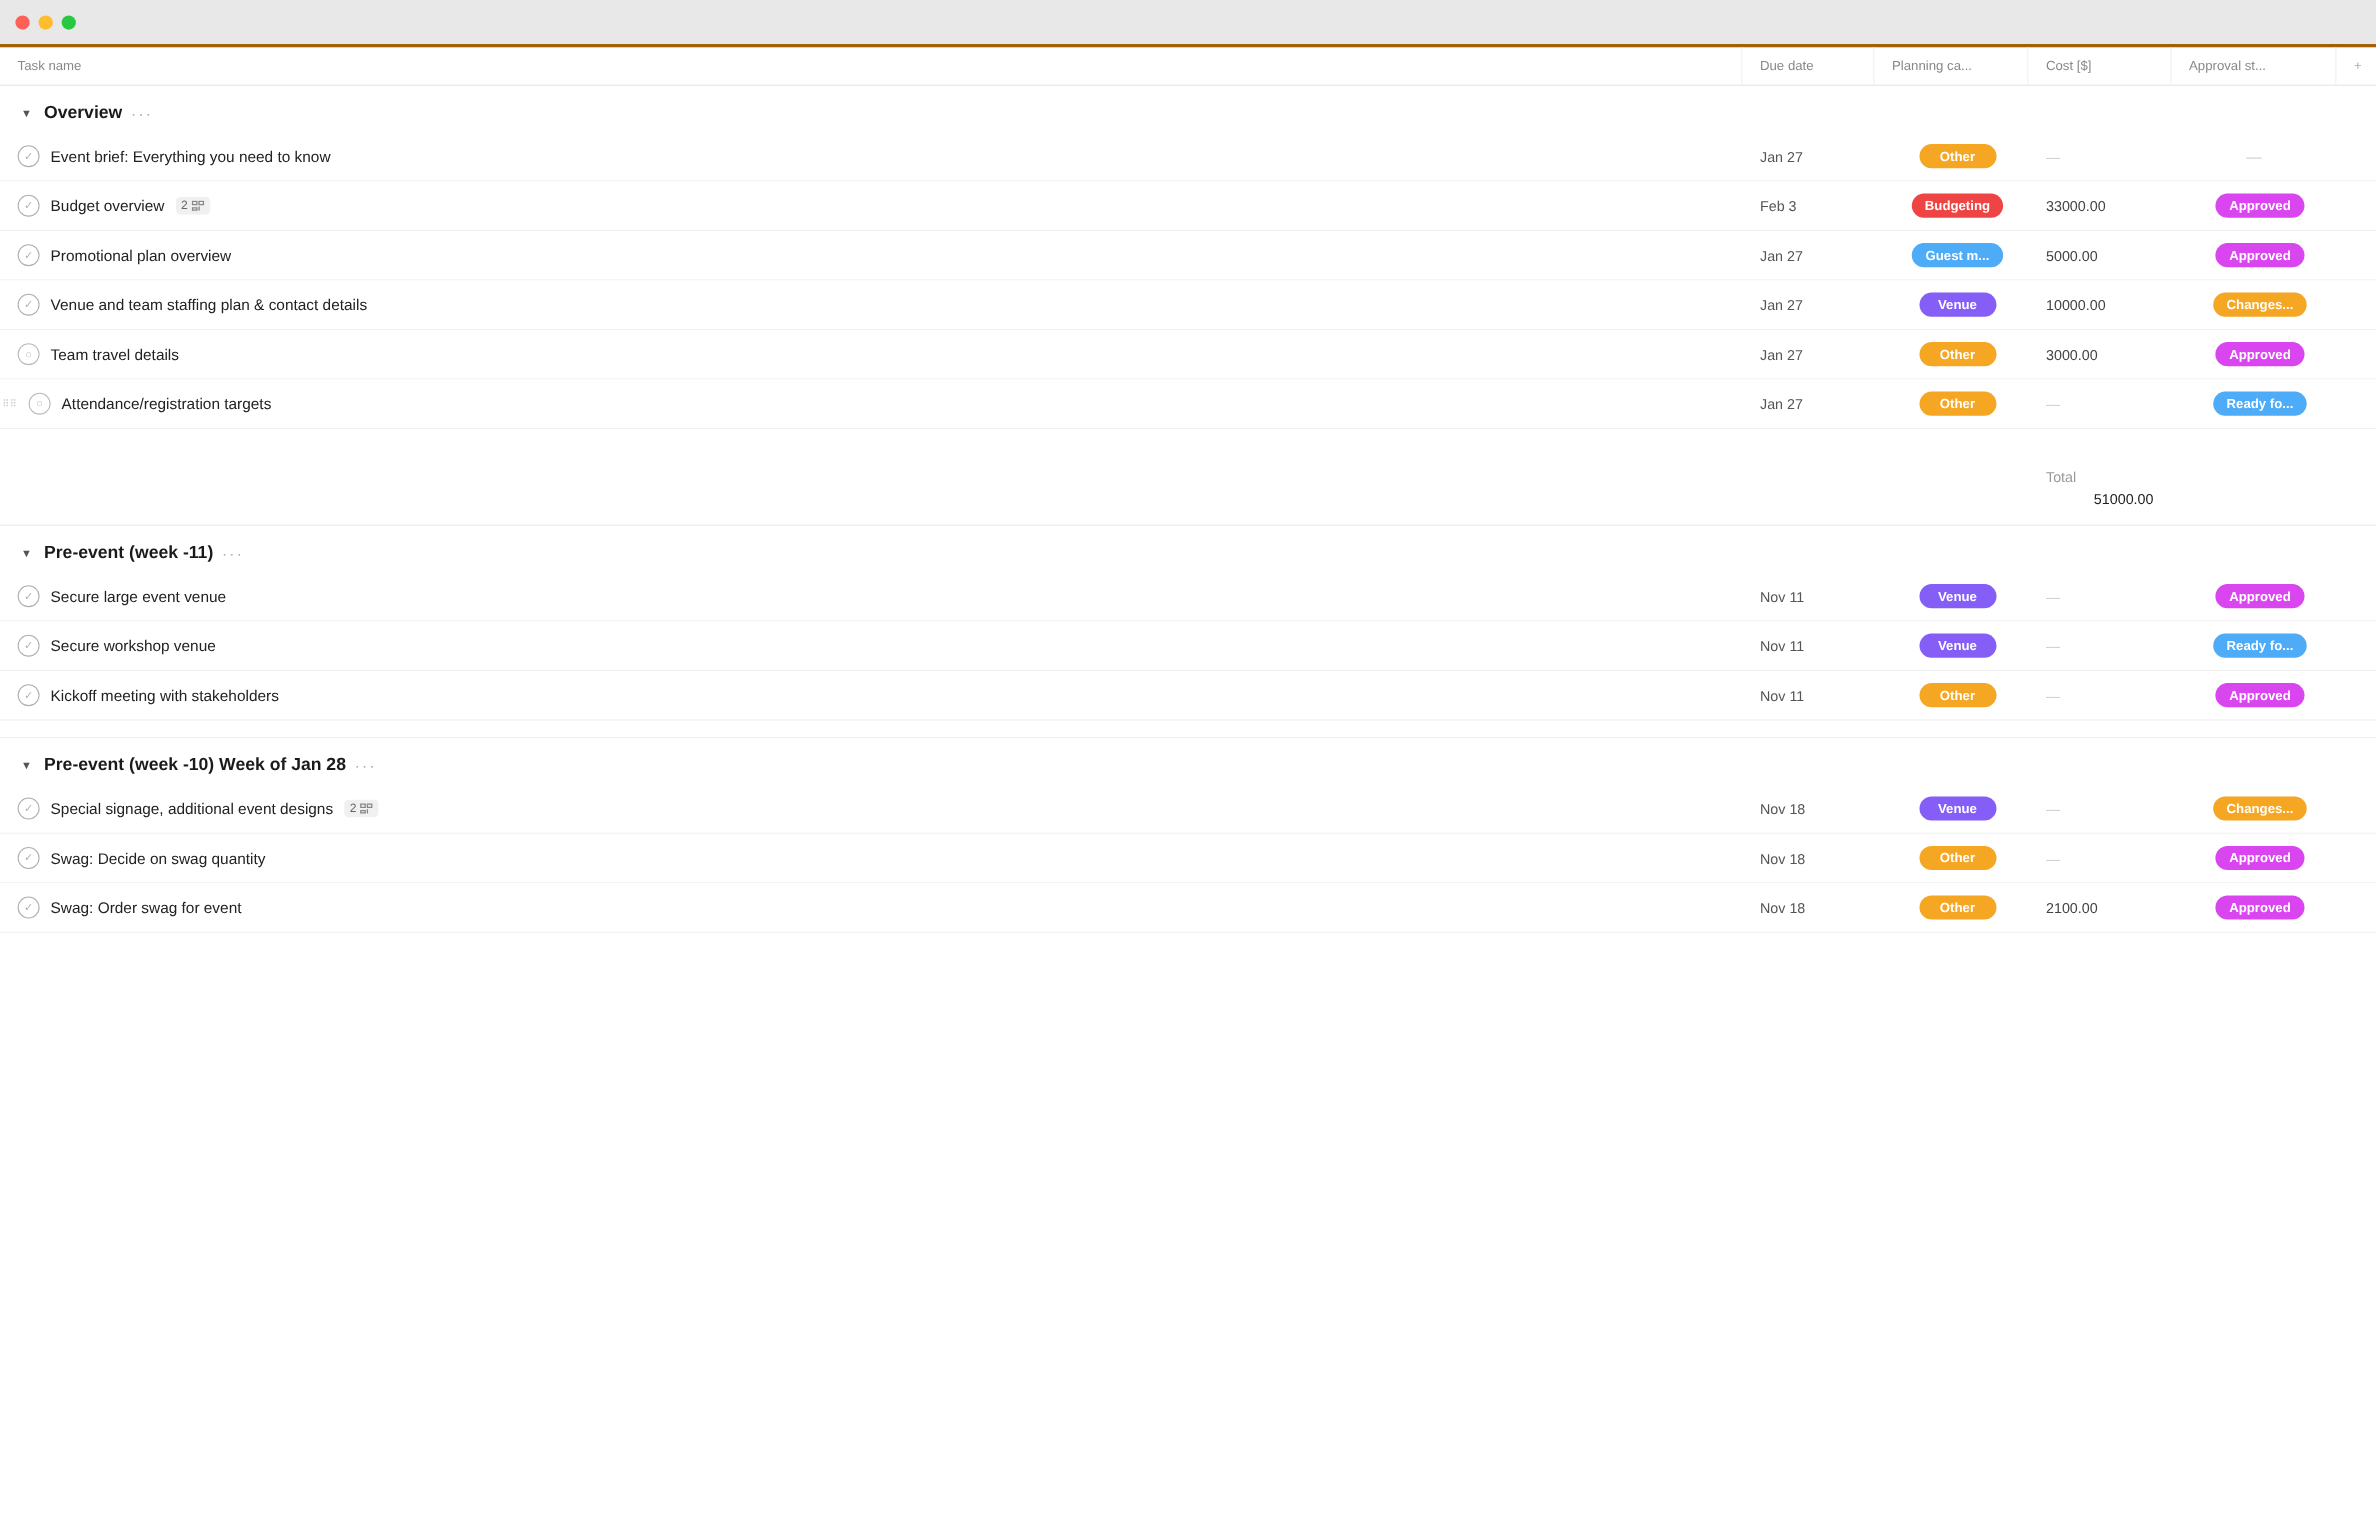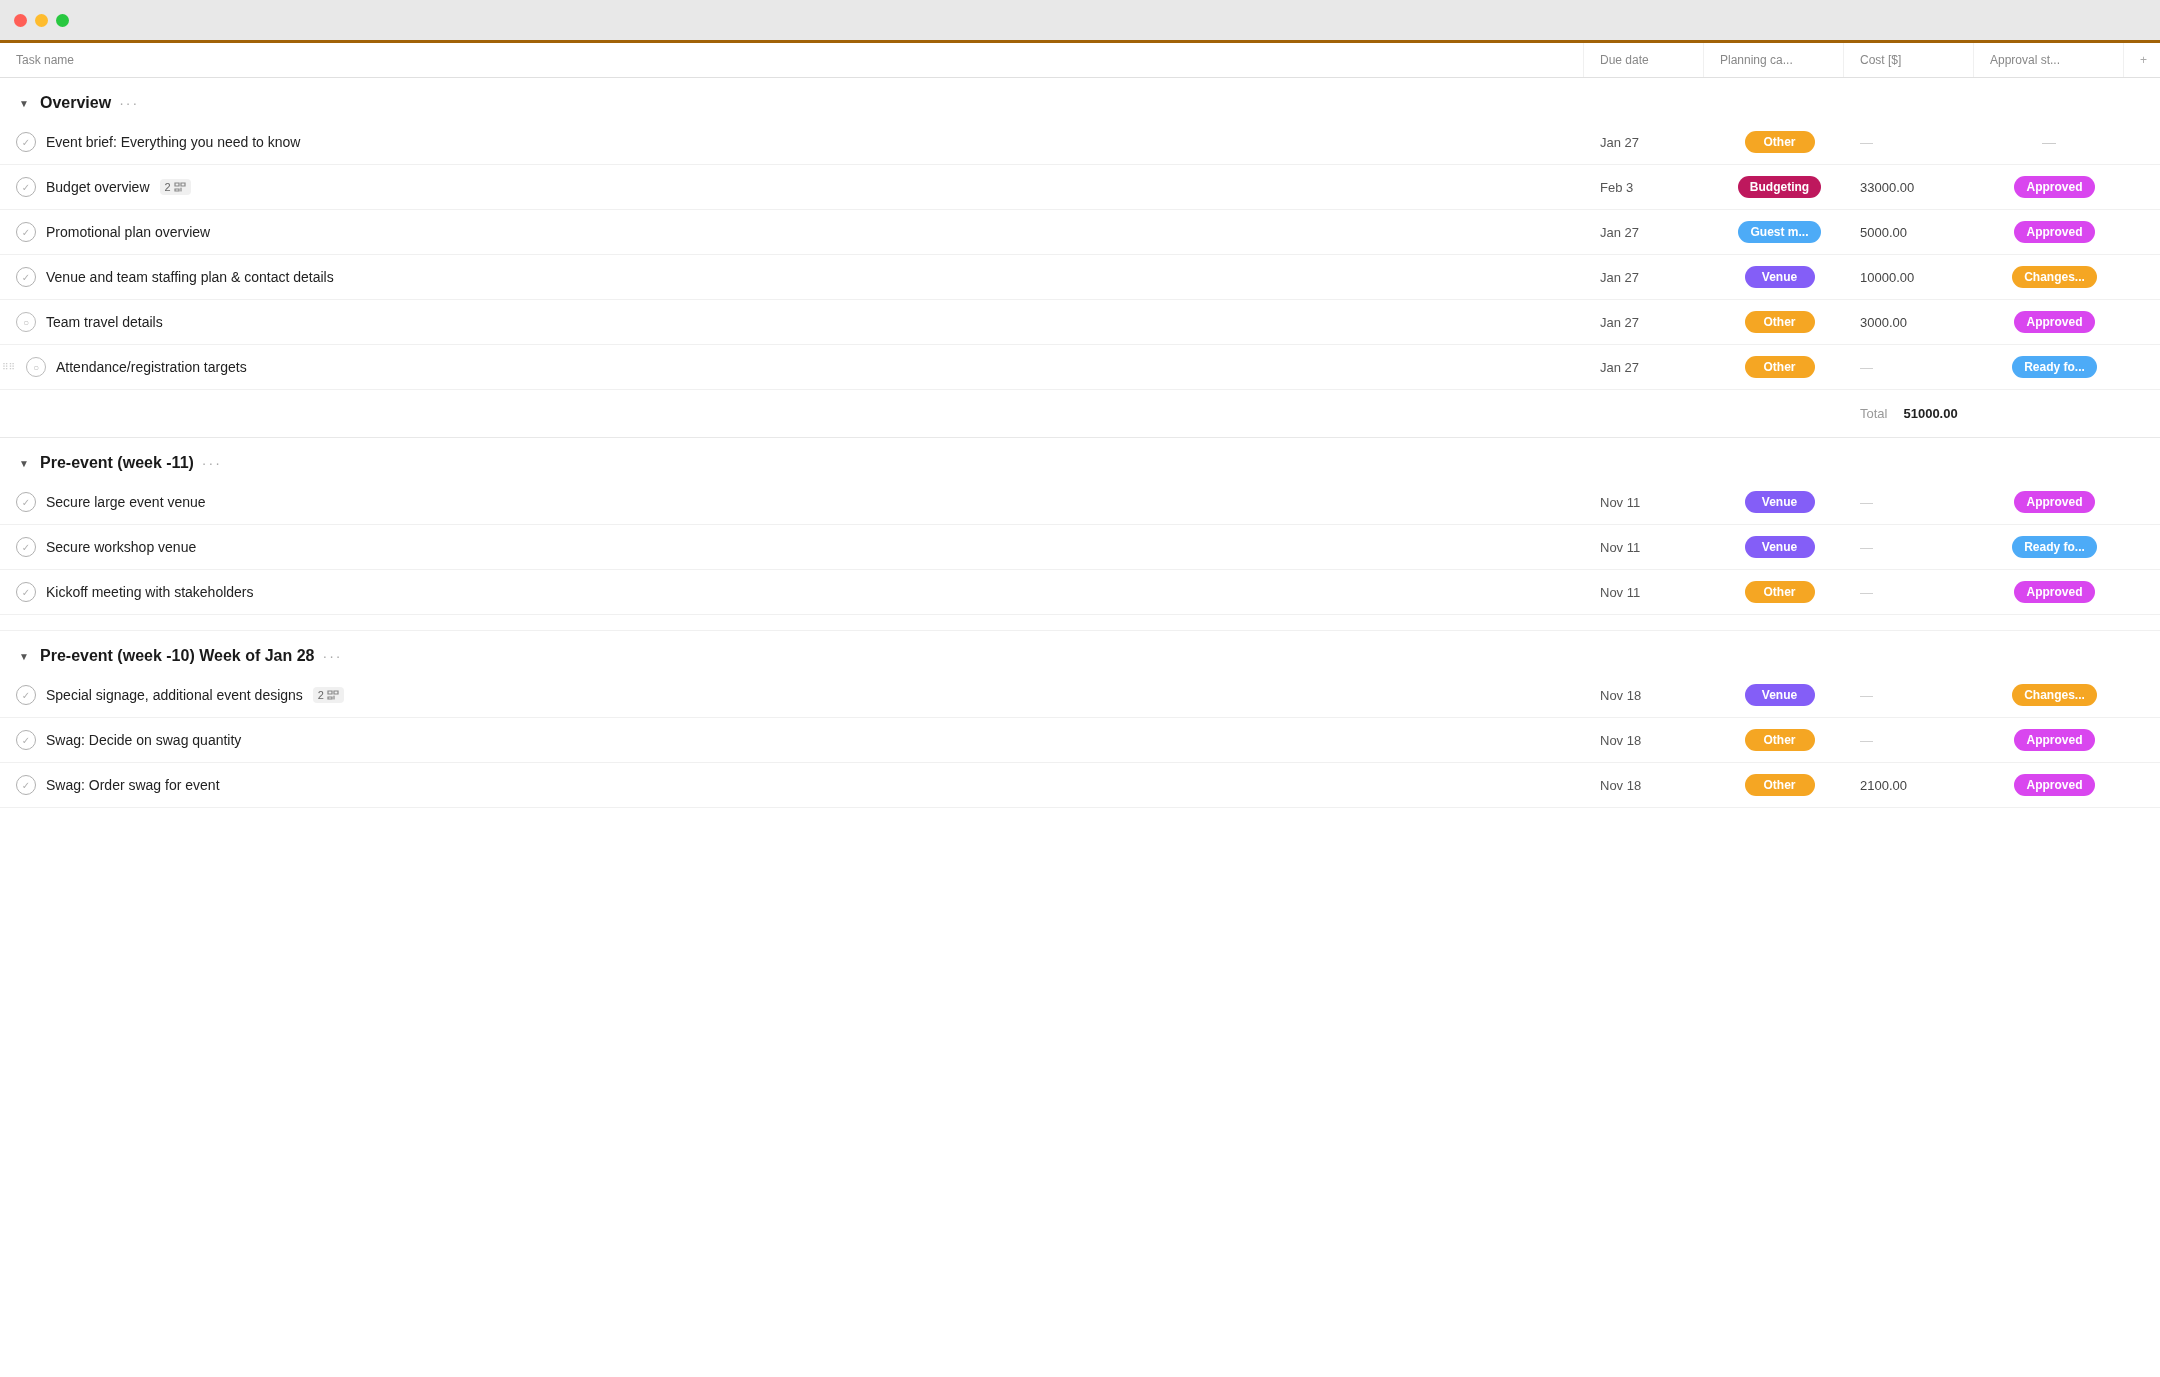--- a/index.html
+++ b/index.html
@@ -171,38 +171,38 @@
       padding: 4px 12px;
       border-radius: 20px;
       font-size: 12px;
       font-weight: 600;
       color: #fff;
       white-space: nowrap;
       min-width: 70px;
       margin-left: 11px;
     }
     .badge-orange { background: #f5a623; }
-    .badge-teal { background: #be185d; }
+    .badge-teal { background: #ef4444; }
     .badge-blue { background: #4dabf7; }
     .badge-purple { background: #845ef7; }
     .badge-green { background: #d946ef; }
     .badge-changes { background: #f5a623; }
     .badge-ready { background: #4dabf7; }
 
     .dash { color: #ccc; }
 
     .total-row {
       display: grid;
       grid-template-columns: 1fr 120px 140px 130px 150px 36px;
       padding: 8px 0;
       background: #fff;
       border-bottom: 1px solid #e8e8e8;
     }
     .total-label { color: #999; }
-    .total-value { font-weight: 700; color: #222; }
+    .total-value { font-weight: 400; color: #222; margin-top: 40px; }
   </style>
 </head>
 <body>
 
 <div class="title-bar">
   <div class="traffic-light tl-red"></div>
   <div class="traffic-light tl-yellow"></div>
   <div class="traffic-light tl-green"></div>
 </div>
 

